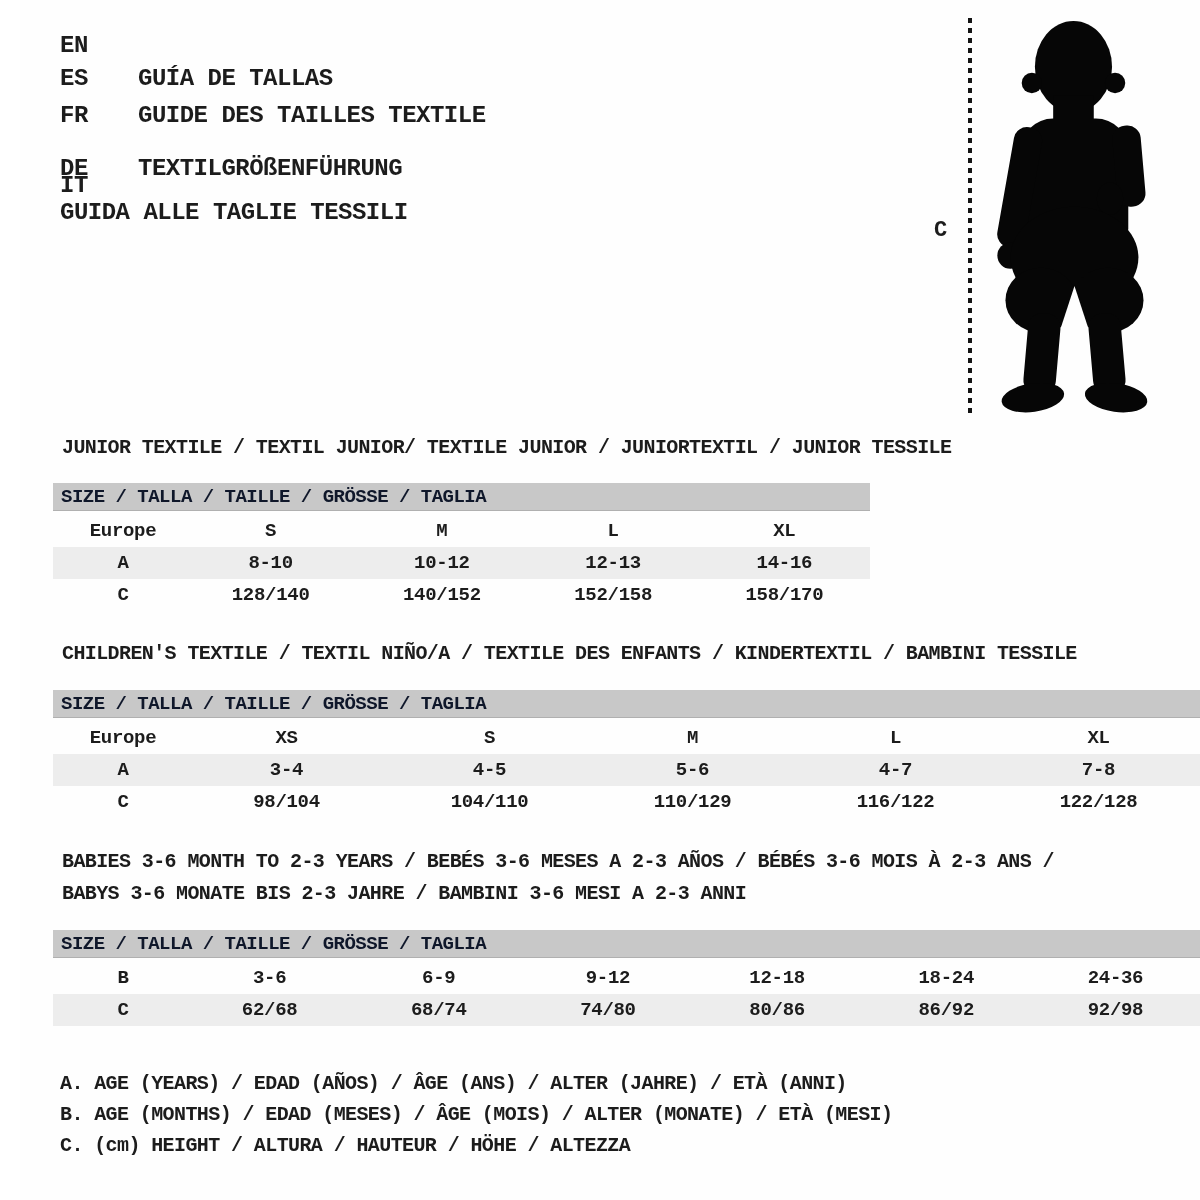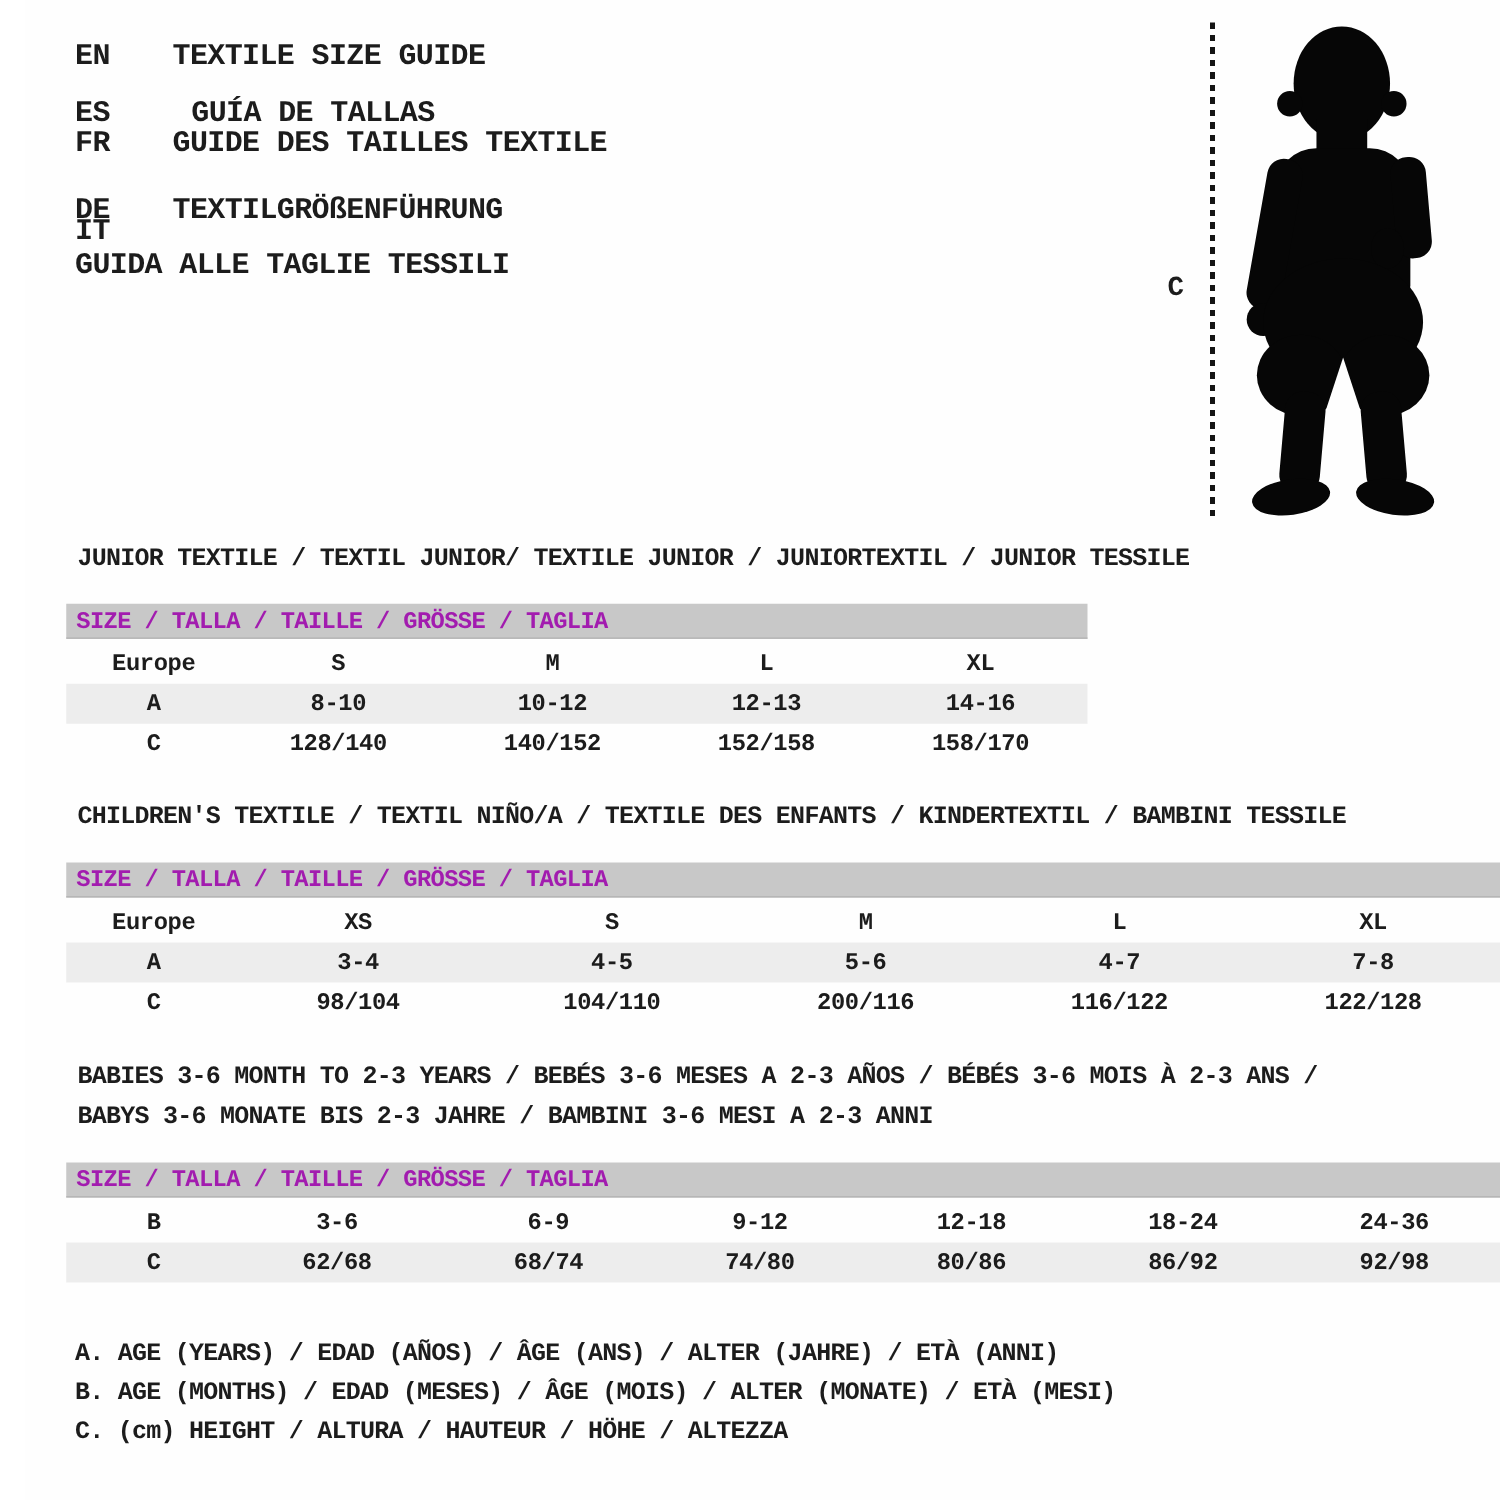--- a/index.html
+++ b/index.html
@@ -25,21 +25,21 @@
   .c-label{position:absolute;left:914px;top:218px;font-size:22px;font-weight:700;}
   
   .sec-title{
     position:absolute;left:42px;
     font-size:20px;font-weight:700;letter-spacing:-0.6px;white-space:nowrap;
   }
   
   .size-bar{
     position:absolute;left:33px;height:28px;
     background:#c8c8c8;border-bottom:1px solid #b0b0b0;
-    font-size:19px;font-weight:700;letter-spacing:-0.5px;color:#a21caf;
+    font-size:19px;font-weight:700;letter-spacing:-0.5px;color:#0f172a;
     line-height:28px;padding-left:8px;box-sizing:border-box;
   }
   .trow{
     position:absolute;left:33px;height:32px;display:flex;align-items:center;
     font-size:19px;font-weight:700;letter-spacing:-0.3px;
   }
   .trow.shaded{background:#ededed;}
   .cell-label{width:132px;padding-left:8px;box-sizing:border-box;text-align:center;}
   .cell{flex:1;text-align:center;}
   
@@ -49,23 +49,22 @@
   }
 </style>
 </head>
 <body>
 
 <div id="page">
 
   <div>
     <div class="lang-row" style="top:32px;">
       <span class="lang-code">EN</span>
-      <span class="lang-label">TEXTILE SIZE GUIDE</span>
-    </div>
-    <div class="lang-row" style="top:78px;gap:15px;">
+    </div>
+    <div class="lang-row" style="top:65px;">
       <span class="lang-code">ES</span>
       <span class="lang-label">GUÍA DE TALLAS</span>
     </div>
     <div class="lang-row" style="top:102px;">
       <span class="lang-code">FR</span>
       <span class="lang-label">GUIDE DES TAILLES TEXTILE</span>
     </div>
     <div class="lang-row" style="top:155px;">
       <span class="lang-code">DE</span>
       <span class="lang-label">TEXTILGRÖßENFÜHRUNG</span>
@@ -154,21 +153,21 @@
       <span class="cell">3-4</span>
       <span class="cell">4-5</span>
       <span class="cell">5-6</span>
       <span class="cell">4-7</span>
       <span class="cell">7-8</span>
     </div>
     <div class="trow" style="top:786px;width:1147px;">
       <span class="cell-label">C</span>
       <span class="cell">98/104</span>
       <span class="cell">104/110</span>
-      <span class="cell">200/116</span>
+      <span class="cell">110/129</span>
       <span class="cell">116/122</span>
       <span class="cell">122/128</span>
     </div>
   </div>
 
   <div class="sec-title" style="top:850px;">BABIES 3-6 MONTH TO 2-3 YEARS / BEBÉS 3-6 MESES A 2-3 AÑOS / BÉBÉS 3-6 MOIS À 2-3 ANS /</div>
   <div class="sec-title" style="top:882px;">BABYS 3-6 MONATE BIS 2-3 JAHRE / BAMBINI 3-6 MESI A 2-3 ANNI</div>
   <div>
     <div class="size-bar" style="top:930px;width:1147px;">SIZE / TALLA / TAILLE / GRÖSSE / TAGLIA</div>
     <div class="trow" style="top:962px;width:1147px;">

